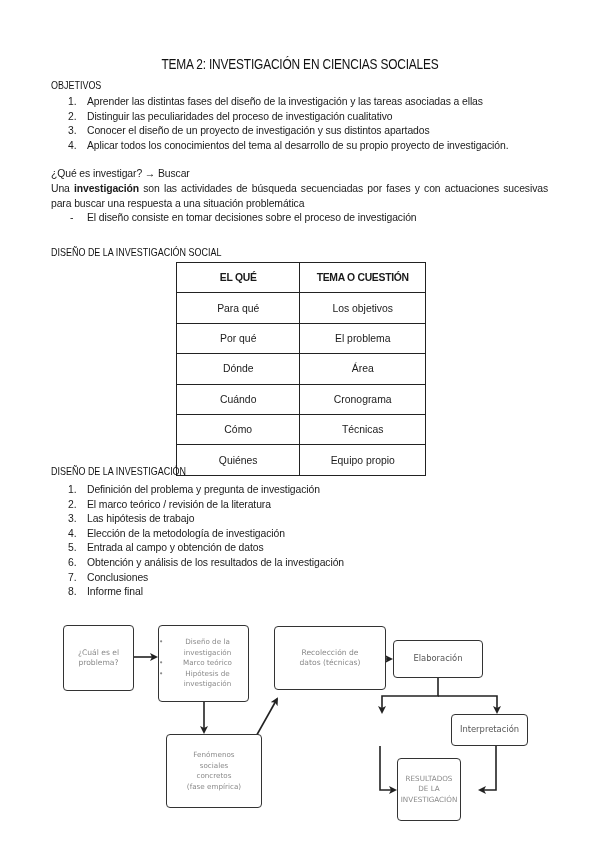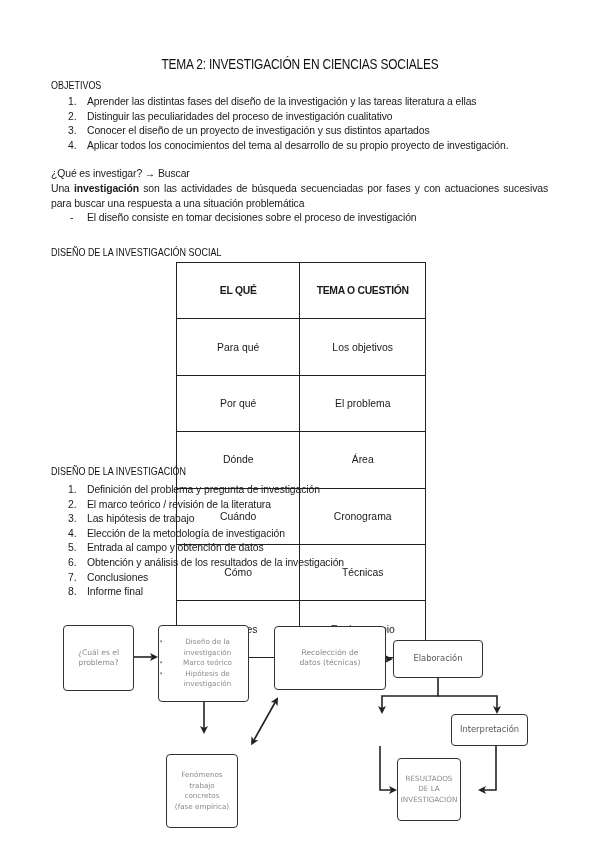--- a/index.html
+++ b/index.html
@@ -8,42 +8,42 @@
     .title { position: absolute; top: 56px; left: 0; width: 600px; text-align: center; font-family: "Liberation Sans", sans-serif; font-size: 14.5px; letter-spacing: -0.2px; transform: scaleX(0.82); transform-origin: 300px 0; color: #111; }
     .heading { position: absolute; left: 51px; font-family: "Liberation Sans", sans-serif; font-size: 11.5px; transform: scaleX(0.78); transform-origin: 0 0; color: #111; white-space: nowrap; }
     .olist { position: absolute; left: 68px; margin: 0; padding: 0; list-style: none; }
     .olist li { font-size: 10.4px; line-height: 14.6px; white-space: nowrap; letter-spacing: -0.1px; }
     .olist .num { display: inline-block; width: 19px; }
     .para { position: absolute; left: 51px; width: 497px; font-size: 10.4px; line-height: 14.6px; letter-spacing: -0.1px; }
     .para.justify { text-align: justify; text-align-last: left; }
     .bullet { position: absolute; left: 70px; font-size: 10.4px; line-height: 14.6px; white-space: nowrap; letter-spacing: -0.1px; }
     .bullet .dash { display: inline-block; width: 17px; }
     table.design { position: absolute; left: 176px; top: 262px; border-collapse: collapse; width: 250px; }
-    table.design th, table.design td { border: 1px solid #222; height: 23.4px; padding: 16px; text-align: center; font-size: 10.4px; }
+    table.design th, table.design td { border: 1px solid #222; height: 23.4px; padding: 3px; text-align: center; font-size: 10.4px; }
     table.design th { font-weight: bold; font-size: 10.4px; letter-spacing: -0.3px; }
     table.design col.c1 { width: 124px; }
     table.design col.c2 { width: 126px; }
     .diagram { position: absolute; left: 0; top: 600px; width: 600px; height: 248px; }
     .box { position: absolute; border: 1.3px solid #333; border-radius: 4px; background: #fff; display: flex; align-items: center; justify-content: center; text-align: center; color: #8a8a8a; font-family: "DejaVu Sans", sans-serif; font-size: 7.6px; line-height: 10.5px; box-sizing: border-box; }
     .box.dark { color: #555; font-size: 8.4px; line-height: 11.5px; }
     .box ul { margin: 0; padding: 0 0 0 8px; list-style: none; text-align: center; }
     .box ul li { position: relative; }
     .box ul li::before { content: "•"; position: absolute; left: -8px; }
     svg.arrows { position: absolute; left: 0; top: 0; width: 600px; height: 248px; }
   </style>
 </head>
 <body>
 
 <div class="page">
 
   <div class="title">TEMA 2: INVESTIGACIÓN EN CIENCIAS SOCIALES</div>
 
   <div class="heading" style="top:79px;">OBJETIVOS</div>
   <ol class="olist" style="top:95px;">
-    <li><span class="num">1.</span><span>Aprender las distintas fases del diseño de la investigación y las tareas literatura a ellas</span></li>
+    <li><span class="num">1.</span><span>Aprender las distintas fases del diseño de la investigación y las tareas asociadas a ellas</span></li>
     <li><span class="num">2.</span><span>Distinguir las peculiaridades del proceso de investigación cualitativo</span></li>
     <li><span class="num">3.</span><span>Conocer el diseño de un proyecto de investigación y sus distintos apartados</span></li>
     <li><span class="num">4.</span><span>Aplicar todos los conocimientos del tema al desarrollo de su propio proyecto de investigación.</span></li>
   </ol>
 
   <div class="para" style="top:167px;">¿Qué es investigar? → Buscar</div>
   <div class="para justify" style="top:182px;">
     <span>Una </span><b>investigación</b><span> son las actividades de búsqueda secuenciadas por fases y con actuaciones sucesivas para buscar una respuesta a una situación problemática</span>
   </div>
   <div class="bullet" style="top:211px;">
@@ -134,22 +134,22 @@
     </div>
 
     <div class="box" style="left:158px; top:25px; width:91px; height:77px; font-size:7.2px; line-height:10.5px;">
       <ul>
         <li>Diseño de la investigación</li>
         <li>Marco teórico</li>
         <li>Hipótesis de investigación</li>
       </ul>
     </div>
 
-    <div class="box" style="left:166px; top:134px; width:72px; height:74px; font-size:7.2px;margin-top:20px;">
-      <div><span>Fenómenos</span><br><span>trabajo</span><br><span>concretos</span><br><span>(fase empírica)</span></div>
+    <div class="box" style="left:166px; top:134px; width:96px; height:74px; font-size:7.2px;">
+      <div><span>Fenómenos</span><br><span>sociales</span><br><span>concretos</span><br><span>(fase empírica)</span></div>
     </div>
 
     <div class="box" style="left:274px; top:26px; width:112px; height:64px;">
       <div><span>Recolección de</span><br><span>datos (técnicas)</span></div>
     </div>
 
     <div class="box dark" style="left:393px; top:40px; width:90px; height:38px;">
       <span>Elaboración</span>
     </div>
 

